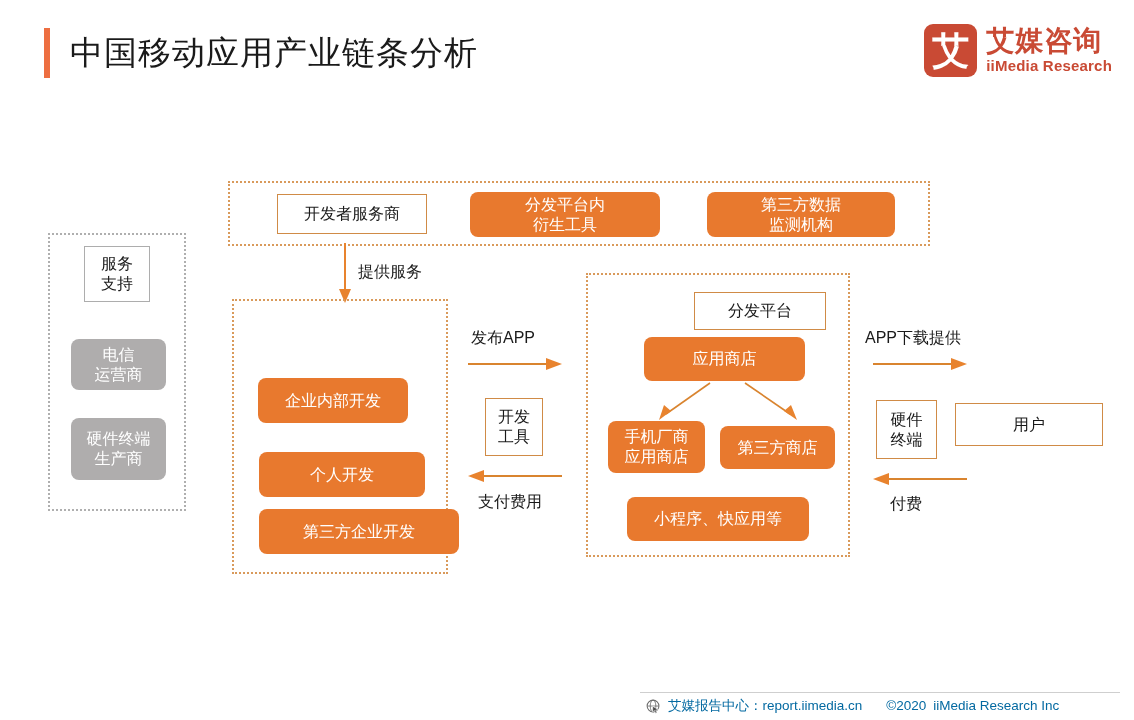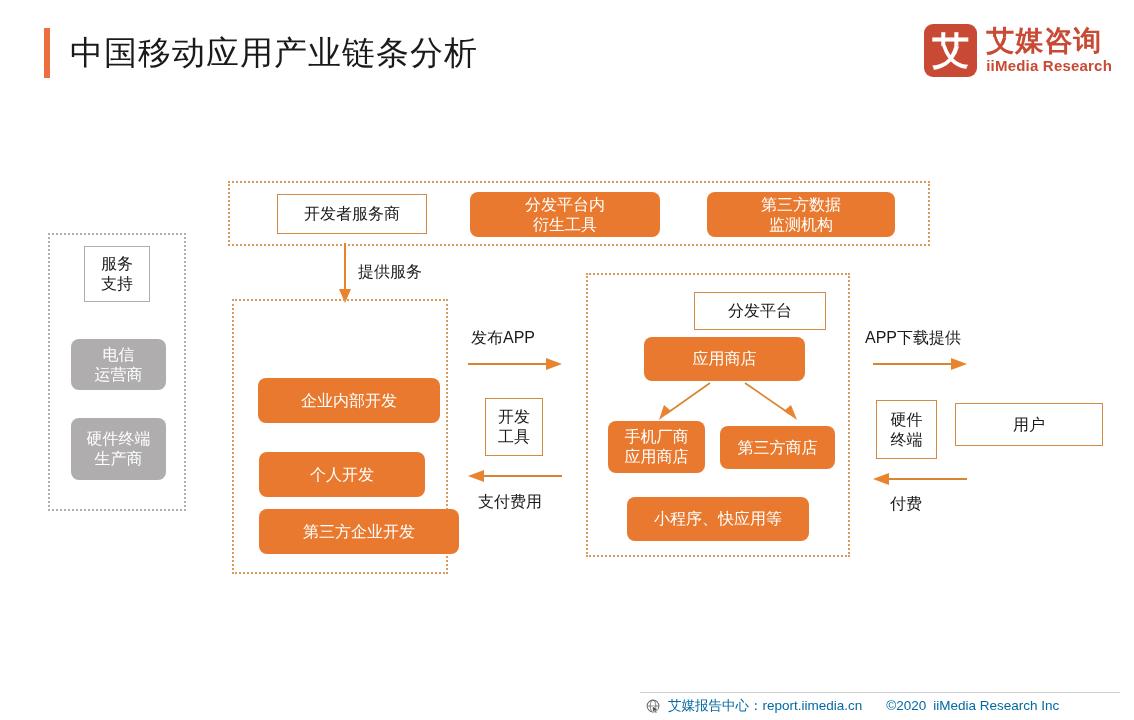--- a/index.html
+++ b/index.html
@@ -191,21 +191,21 @@
 
   <svg class="arrow" style="left:335px; top:243px;" width="20" height="62" viewBox="0 0 20 62">
     <line x1="10" y1="0" x2="10" y2="48" stroke="#E8832E" stroke-width="2"></line>
     <polygon points="10,60 4,46 16,46" fill="#E8832E"></polygon>
   </svg>
   <div class="lbl" style="left:358px; top:262px;">提供服务</div>
 
   <div class="grp" style="left:232px; top:299px; width:216px; height:275px;"></div>
 
 
-  <div class="box fill" style="left:258px; top:378px; width:182px; height:45px;">企业内部开发</div>
+  <div class="box fill" style="left:258px; top:378px; width:150px; height:45px;">企业内部开发</div>
 
   <div class="box fill" style="left:259px; top:443px; width:166px; height:45px;margin-top:9px;">个人开发</div>
 
   <div class="box fill" style="left:259px; top:509px; width:200px; height:45px;">第三方企业开发</div>
 
   <div class="lbl" style="left:471px; top:328px;">发布APP</div>
   <svg class="arrow" style="left:468px; top:356px;" width="96" height="16" viewBox="0 0 96 16">
     <line x1="0" y1="8" x2="80" y2="8" stroke="#D9842F" stroke-width="2"></line>
     <polygon points="94,8 78,2 78,14" fill="#E8832E"></polygon>
   </svg>

